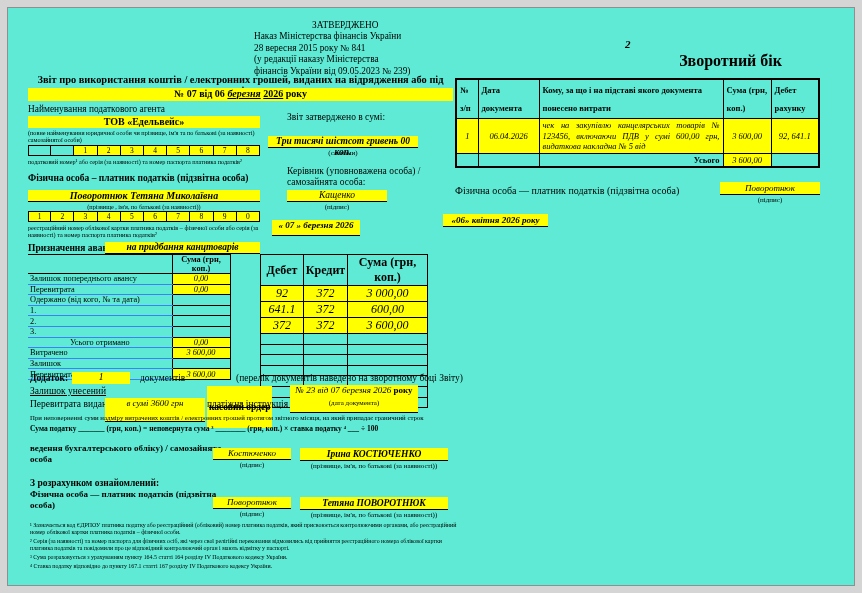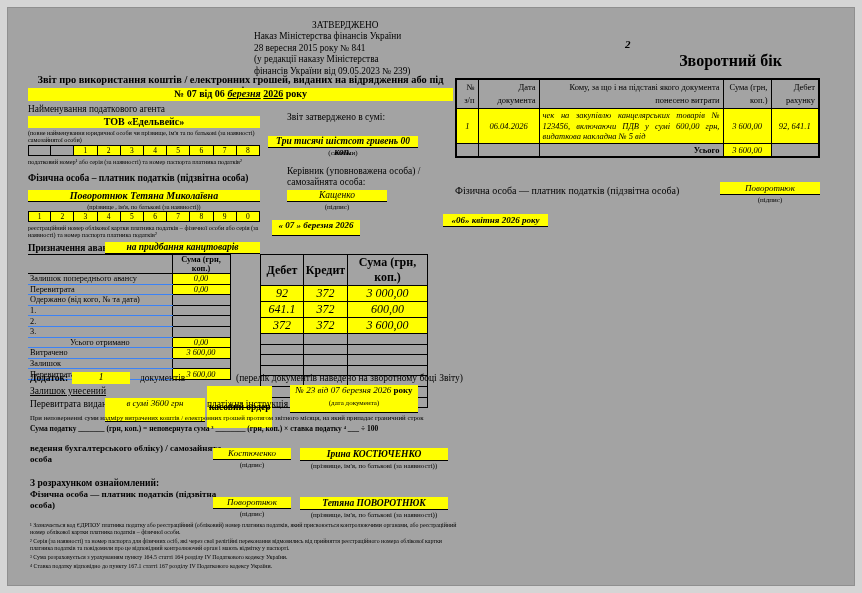--- a/index.html
+++ b/index.html
@@ -1,18 +1,18 @@
 <!DOCTYPE html>
 <html><head>
 <meta charset="utf-8">
 <style>
   *{margin:0;padding:0;box-sizing:border-box}
   html,body{width:862px;height:593px}
   body{position:relative;background:#d5d5d5;font-family:"Liberation Serif",serif;color:#000;overflow:hidden;font-size:10px}
-  .sheet{position:absolute;left:7px;top:7px;width:848px;height:579px;background:#a3a3a3;border:1px solid #8f8f8f}
+  .sheet{position:absolute;left:7px;top:7px;width:848px;height:579px;background:#5eead4;border:1px solid #8f8f8f}
   .abs{position:absolute}
   .b{font-weight:bold}
   .i{font-style:italic}
   .u{text-decoration:underline}
   .strike{text-decoration:line-through}
   .ctr{text-align:center}
   .rt{text-align:right}
   .hl{background:#ffff00}
   .field{background:#ffff00;text-align:center}
   .ul-field{border-bottom:1px solid #000}
@@ -32,21 +32,21 @@
   .stable td.lab{width:144px;border-bottom:1px solid #3b82f6}
   .stable td.val{width:58px;border:1px solid #000;text-align:center}
   .stable tr.hd td.lab{border-top:1px solid #000;border-bottom:1px solid #000}
   
   .etable{border-collapse:collapse;font-size:12px}
   .etable td{border:1px solid #000;height:10.6px;text-align:center;padding:0 1px;vertical-align:middle}
   .etable td.c1{width:43px}.etable td.c2{width:44px}.etable td.c3{width:80px}
   
   .xtable{border-collapse:collapse;font-size:8.5px;border:2px solid #000}
   .xtable td{border:1px solid #000;padding:1px 3px;vertical-align:middle}
-  .xtable .hcell{font-weight:normal;text-align:right;line-height:13px}
+  .xtable .hcell{font-weight:bold;text-align:left;line-height:18px}
   .xtable .xc1{width:22px}.xtable .xc2{width:61px}.xtable .xc3{width:184px}.xtable .xc4{width:48px}.xtable .xc5{width:48px}
   .fv{font-style:italic;background:#ffff00}
   .desc{text-align:justify;line-height:10.6px}
   .fineprint{font-size:5.9px;line-height:6.8px}
   .fineprint div{margin-bottom:2.5px}
 </style>
 </head>
 <body>
 
 <div class="sheet">

